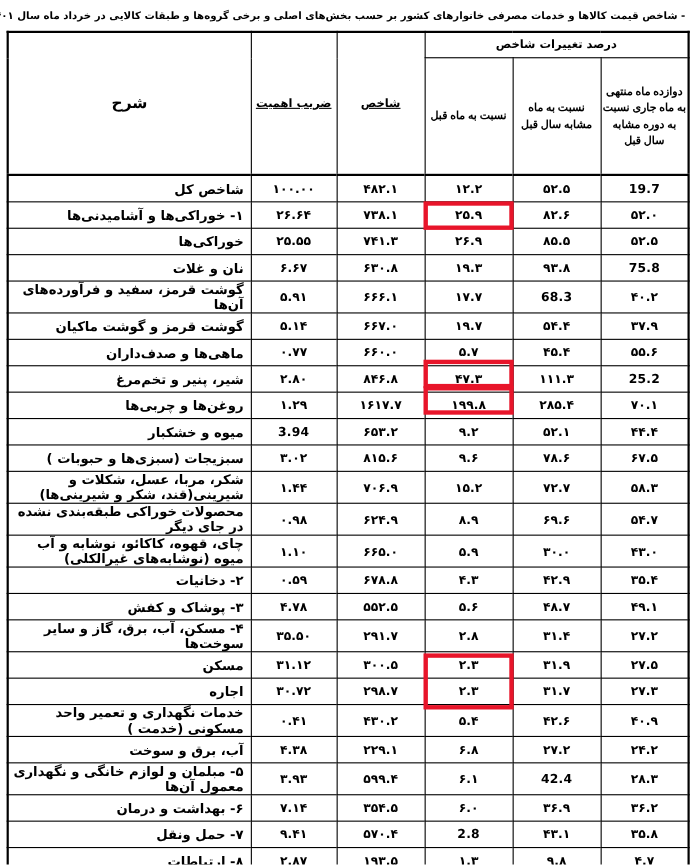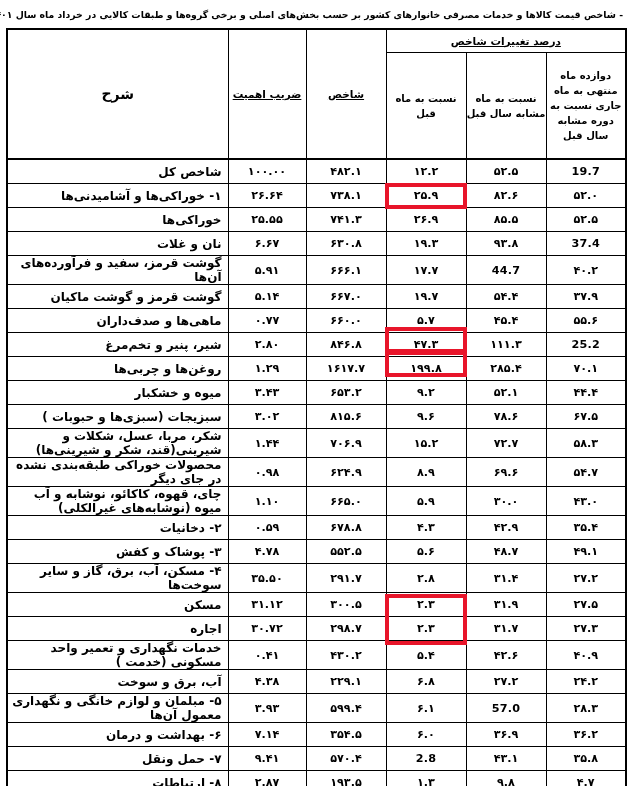--- a/index.html
+++ b/index.html
@@ -51,26 +51,26 @@
   
   thead th{
     font-size:10px;
     line-height:13px;
     text-align:center;
     padding:2px 1px;
   }
   th.grp{
     height:22px;
     font-size:10.5px;
-    text-decoration:underline;
   }
   th.sub{
     height:105px;
     font-size:10px;
     line-height:15px;
+    font-family:Liberation Serif, serif;
   }
   th.tall{
     height:127px;
     font-size:10.5px;
     text-decoration:underline;
   }
   th.desc-head{
     height:127px;
     font-size:14px;
   }
@@ -153,30 +153,30 @@
         </tr>
         <tr>
           <td>۵۲.۵</td>
           <td>۸۵.۵</td>
           <td>۲۶.۹</td>
           <td>۷۴۱.۳</td>
           <td>۲۵.۵۵</td>
           <td class="desc">خوراکی‌ها</td>
         </tr>
         <tr>
-          <td>37.4</td>
+          <td>75.8</td>
           <td>۹۳.۸</td>
           <td>۱۹.۳</td>
           <td>۶۳۰.۸</td>
           <td>۶.۶۷</td>
           <td class="desc">نان و غلات</td>
         </tr>
         <tr>
           <td>۴۰.۲</td>
-          <td>44.7</td>
+          <td>68.3</td>
           <td>۱۷.۷</td>
           <td>۶۶۶.۱</td>
           <td>۵.۹۱</td>
           <td class="desc">گوشت قرمز، سفید و فرآورده‌های آن‌ها</td>
         </tr>
         <tr>
           <td>۳۷.۹</td>
           <td>۵۴.۴</td>
           <td>۱۹.۷</td>
           <td>۶۶۷.۰</td>
@@ -205,21 +205,21 @@
           <td>۱۹۹.۸</td>
           <td>۱۶۱۷.۷</td>
           <td>۱.۲۹</td>
           <td class="desc">روغن‌ها و چربی‌ها</td>
         </tr>
         <tr>
           <td>۴۴.۴</td>
           <td>۵۲.۱</td>
           <td>۹.۲</td>
           <td>۶۵۳.۲</td>
-          <td>۳.۴۳</td>
+          <td>3.94</td>
           <td class="desc">میوه و خشکبار</td>
         </tr>
         <tr>
           <td>۶۷.۵</td>
           <td>۷۸.۶</td>
           <td>۹.۶</td>
           <td>۸۱۵.۶</td>
           <td>۳.۰۲</td>
           <td class="desc">سبزیجات (سبزی‌ها و حبوبات )</td>
         </tr>
@@ -298,21 +298,21 @@
         <tr>
           <td>۲۴.۲</td>
           <td>۲۷.۲</td>
           <td>۶.۸</td>
           <td>۲۲۹.۱</td>
           <td>۴.۳۸</td>
           <td class="desc">آب، برق و سوخت</td>
         </tr>
         <tr>
           <td>۲۸.۳</td>
-          <td>57.0</td>
+          <td>42.4</td>
           <td>۶.۱</td>
           <td>۵۹۹.۴</td>
           <td>۳.۹۳</td>
           <td class="desc small">۵- مبلمان و لوازم خانگی و نگهداری معمول آن‌ها</td>
         </tr>
         <tr>
           <td>۳۶.۲</td>
           <td>۳۶.۹</td>
           <td>۶.۰</td>
           <td>۳۵۴.۵</td>

